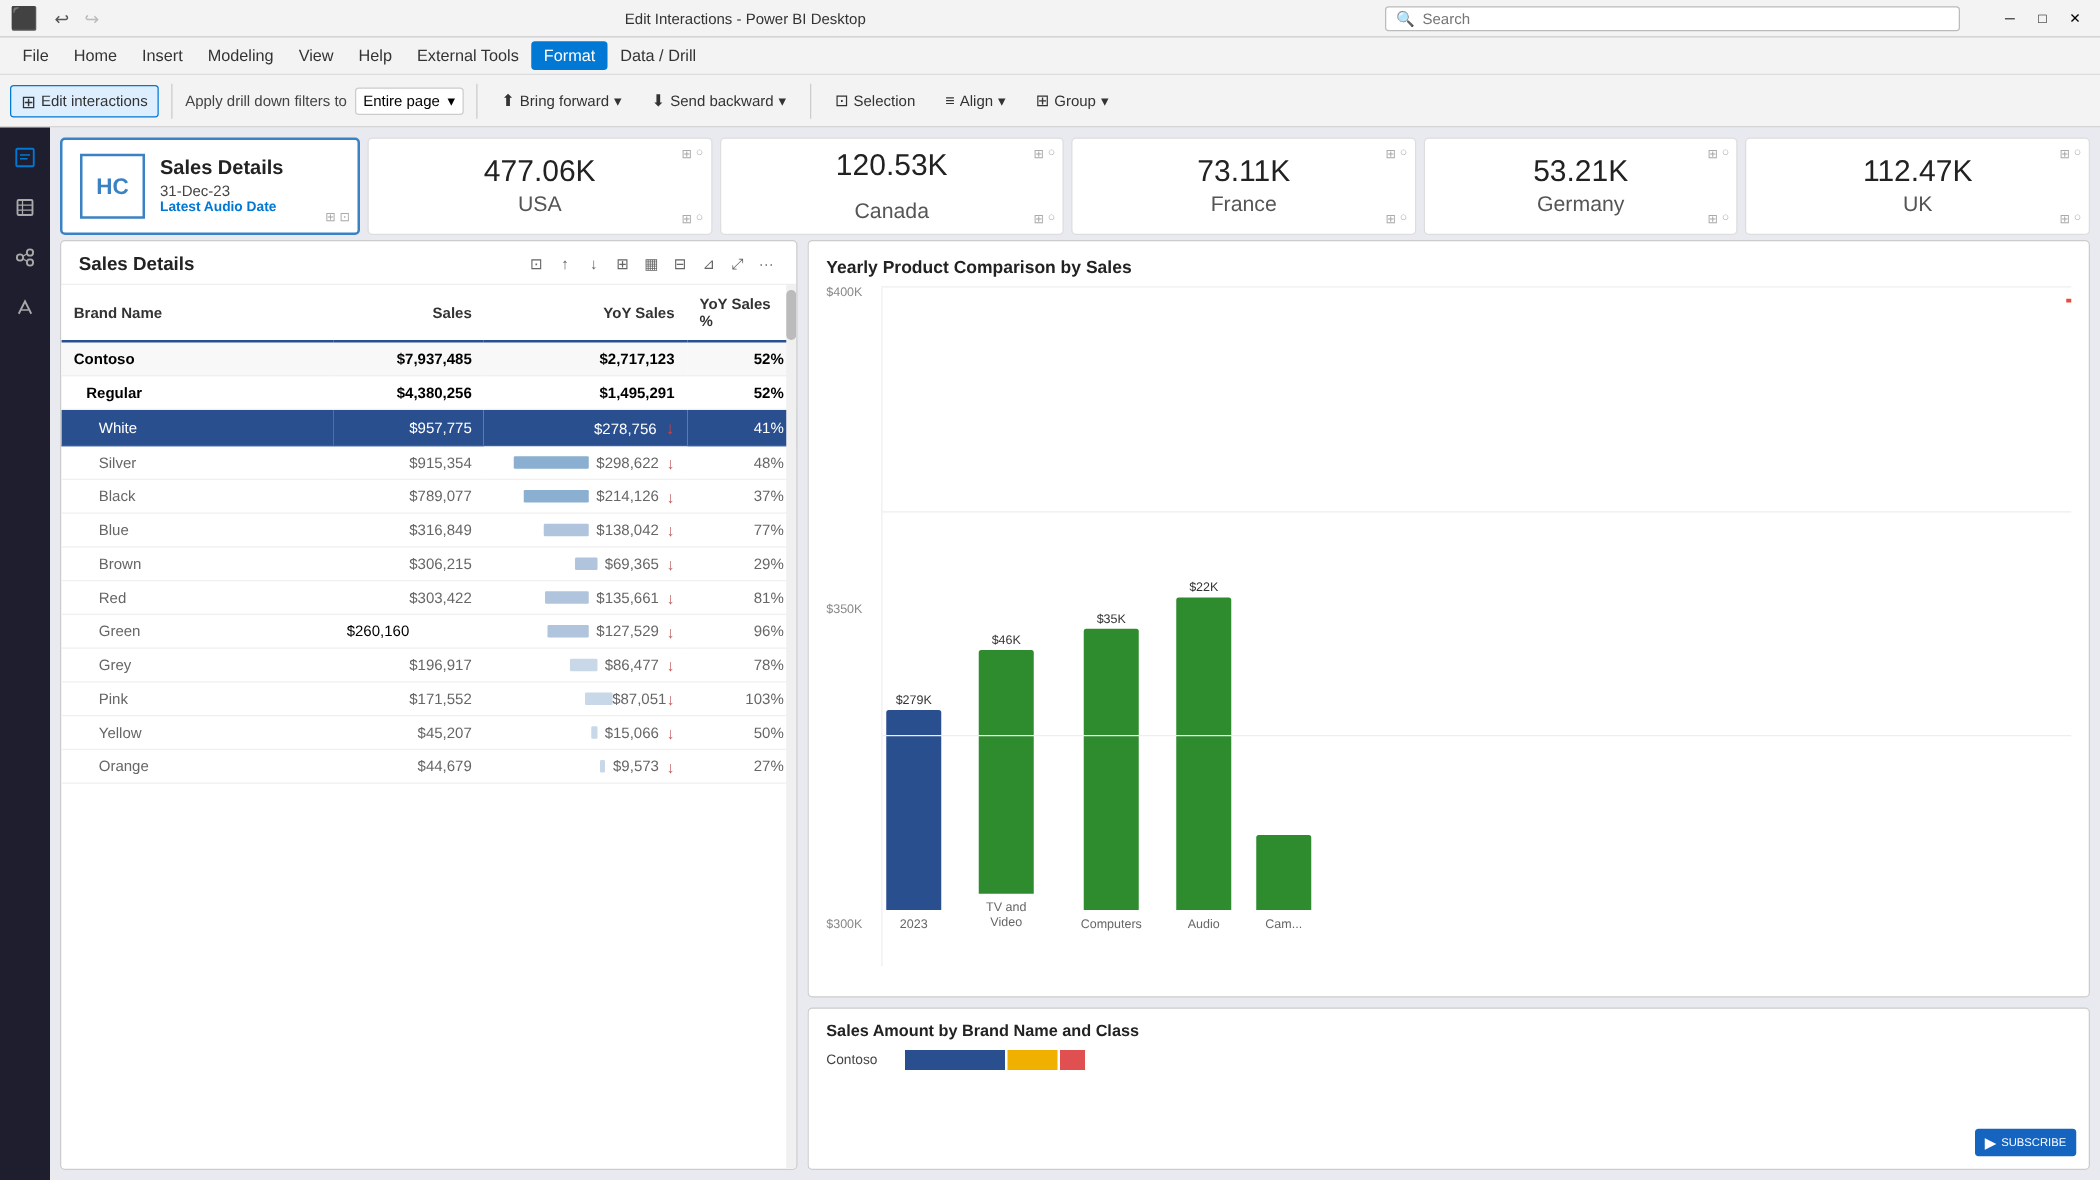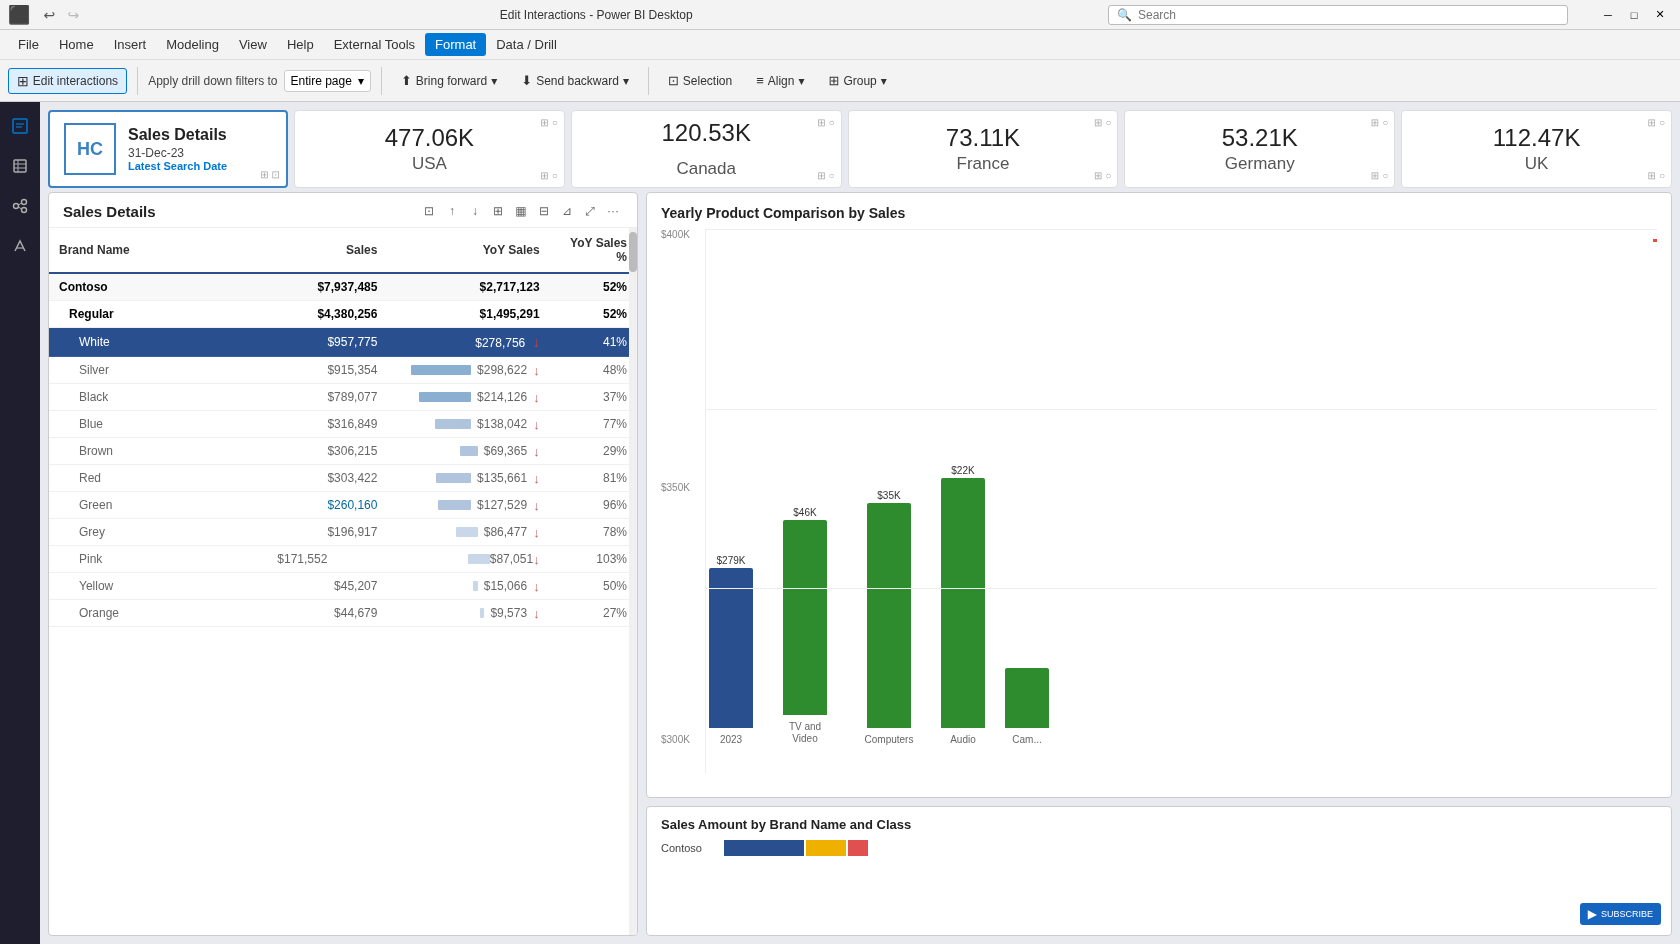--- a/index.html
+++ b/index.html
@@ -297,21 +297,21 @@
 
     <div id="metrics-row" style="display:flex; padding:8px 8px 4px 8px; gap:6px;">
 
       <div class="metric-card-main" style="background:white; border:2px solid #3b82c4; border-radius:4px; padding:10px 14px; min-width:240px; display:flex; align-items:center; gap:12px; position:relative;">
         <div style="width:52px;height:52px;border:2px solid #3b82c4;display:flex;align-items:center;justify-content:center;font-size:18px;color:#3b82c4;font-weight:bold;flex-shrink:0;">
           <span>HC</span>
         </div>
         <div>
           <div style="font-size:16px; font-weight:bold; color:#222;">Sales Details</div>
           <div style="font-size:12px; color:#444; margin-top:2px;">31-Dec-23</div>
-          <div style="font-size:11px; color:#0078d4; font-weight:600;">Latest Search Date</div>
+          <div style="font-size:11px; color:#0078d4; font-weight:600;">Latest Audio Date</div>
         </div>
         <div style="position:absolute;bottom:6px;right:6px;display:flex;gap:3px;">
           <span style="font-size:10px;color:#aaa;">⊞</span>
           <span style="font-size:10px;color:#aaa;">⊡</span>
         </div>
       </div>
 
       <div class="metric-card" style="background:white;border:1px solid #ddd;border-radius:4px;padding:8px 14px;flex:1;display:flex;flex-direction:column;align-items:center;justify-content:center;position:relative;">
         <div style="font-size:24px;font-weight:300;color:#222;">477.06K</div>
         <div style="font-size:17px;color:#555;margin-top:2px;">USA</div>
@@ -341,21 +341,21 @@
         <div style="font-size:17px;color:#555;margin-top:2px;">France</div>
         <div style="position:absolute;top:6px;right:6px;display:flex;gap:3px;color:#aaa;font-size:10px;">
             <span>⊞</span>
             <span>○</span>
           </div>
         <div style="position:absolute;bottom:6px;right:6px;display:flex;gap:3px;color:#aaa;font-size:10px;">
             <span>⊞</span>
             <span>○</span>
           </div>
       </div>
-      <div class="metric-card" style="background:white;border:1px solid #ddd;border-radius:4px;padding:8px 14px;flex:1;display:flex;flex-direction:column;align-items:center;justify-content:center;position:relative;">
+      <div class="metric-card" style="background:white;border:1px solid #ddd;border-radius:4px;padding:8px 2px;flex:1;display:flex;flex-direction:column;align-items:center;justify-content:center;position:relative;">
         <div style="font-size:24px;font-weight:300;color:#222;">53.21K</div>
         <div style="font-size:17px;color:#555;margin-top:2px;">Germany</div>
         <div style="position:absolute;top:6px;right:6px;display:flex;gap:3px;color:#aaa;font-size:10px;">
             <span>⊞</span>
             <span>○</span>
           </div>
         <div style="position:absolute;bottom:6px;right:6px;display:flex;gap:3px;color:#aaa;font-size:10px;">
             <span>⊞</span>
             <span>○</span>
           </div>
@@ -393,21 +393,21 @@
           </div>
         </div>
 
         <div style="flex:1;overflow:hidden;position:relative;">
           <table class="sales-table" style="width:100%;border-collapse:collapse;font-size:12px;padding-left:44px;">
             <thead>
               <tr>
                 <th style="padding:8px 10px;text-align:left;border-bottom:2px solid #2a4f8f;color:#333;font-weight:600;background:white;width:200px;">Brand Name</th>
                 <th style="padding:8px 10px;text-align:right;border-bottom:2px solid #2a4f8f;color:#333;font-weight:600;background:white;width:110px;">Sales</th>
                 <th style="padding:8px 10px;text-align:right;border-bottom:2px solid #2a4f8f;color:#333;font-weight:600;background:white;width:140px;">YoY Sales</th>
-                <th style="padding:8px 10px;text-align:right;border-bottom:2px solid #2a4f8f;color:#333;font-weight:600;background:white;width:80px;">YoY Sales %</th>
+                <th style="padding:8px 10px;text-align:left;border-bottom:2px solid #2a4f8f;color:#333;font-weight:600;background:white;width:80px;">YoY Sales %</th>
               </tr>
             </thead>
             <tbody>
 
               <tr style="background:#f8f8f8;">
                 <td style="padding:6px 10px;border-bottom:1px solid #f0f0f0;font-weight:bold;">Contoso</td>
                 <td style="padding:6px 10px;border-bottom:1px solid #f0f0f0;text-align:right;font-weight:bold;">$7,937,485</td>
                 <td style="padding:6px 10px;border-bottom:1px solid #f0f0f0;text-align:right;font-weight:bold;">$2,717,123</td>
                 <td style="padding:6px 10px;border-bottom:1px solid #f0f0f0;text-align:right;font-weight:bold;">52%</td>
               </tr>
@@ -491,21 +491,21 @@
                     <div style="width:35px;height:10px;background:#b0c4de;border-radius:1px;"></div>
                     <span>$135,661</span>
                     <span style="color:#c06060;font-size:13px;">↓</span>
                   </div>
                 </td>
                 <td style="padding:6px 10px;border-bottom:1px solid #f0f0f0;text-align:right;color:#666;">81%</td>
               </tr>
 
               <tr>
                 <td style="padding:6px 10px 6px 30px;border-bottom:1px solid #f0f0f0;color:#666;">Green</td>
-                <td style="padding:6px 10px;border-bottom:1px solid #f0f0f0;text-align:right;color:#0369a1;">$260,160</td>
+                <td style="padding:6px 10px;border-bottom:1px solid #f0f0f0;color:#000000;">$260,160</td>
                 <td style="padding:4px 10px;border-bottom:1px solid #f0f0f0;text-align:right;color:#666;">
                   <div style="display:flex;align-items:center;justify-content:flex-end;gap:6px;">
                     <div style="width:33px;height:10px;background:#b0c4de;border-radius:1px;"></div>
                     <span>$127,529</span>
                     <span style="color:#c06060;font-size:13px;">↓</span>
                   </div>
                 </td>
                 <td style="padding:6px 10px;border-bottom:1px solid #f0f0f0;text-align:right;color:#666;">96%</td>
               </tr>
 
@@ -517,21 +517,21 @@
                     <div style="width:22px;height:10px;background:#c8d8e8;border-radius:1px;"></div>
                     <span>$86,477</span>
                     <span style="color:#c06060;font-size:13px;">↓</span>
                   </div>
                 </td>
                 <td style="padding:6px 10px;border-bottom:1px solid #f0f0f0;text-align:right;color:#666;">78%</td>
               </tr>
 
               <tr>
                 <td style="padding:6px 10px 6px 30px;border-bottom:1px solid #f0f0f0;color:#666;">Pink</td>
-                <td style="padding:6px 10px;border-bottom:1px solid #f0f0f0;text-align:left;color:#666;">$171,552</td>
+                <td style="padding:6px 10px;border-bottom:1px solid #f0f0f0;text-align:right;color:#666;">$171,552</td>
                 <td style="padding:4px 10px;border-bottom:1px solid #f0f0f0;text-align:right;color:#666;">
                   <div style="display:flex;align-items:center;justify-content:flex-end;gap:0;">
                     <div style="width:22px;height:10px;background:#c8d8e8;border-radius:1px;"></div>
                     <span>$87,051</span>
                     <span style="color:#c06060;font-size:13px;">↓</span>
                   </div>
                 </td>
                 <td style="padding:6px 10px;border-bottom:1px solid #f0f0f0;text-align:right;color:#666;">103%</td>
               </tr>
 

